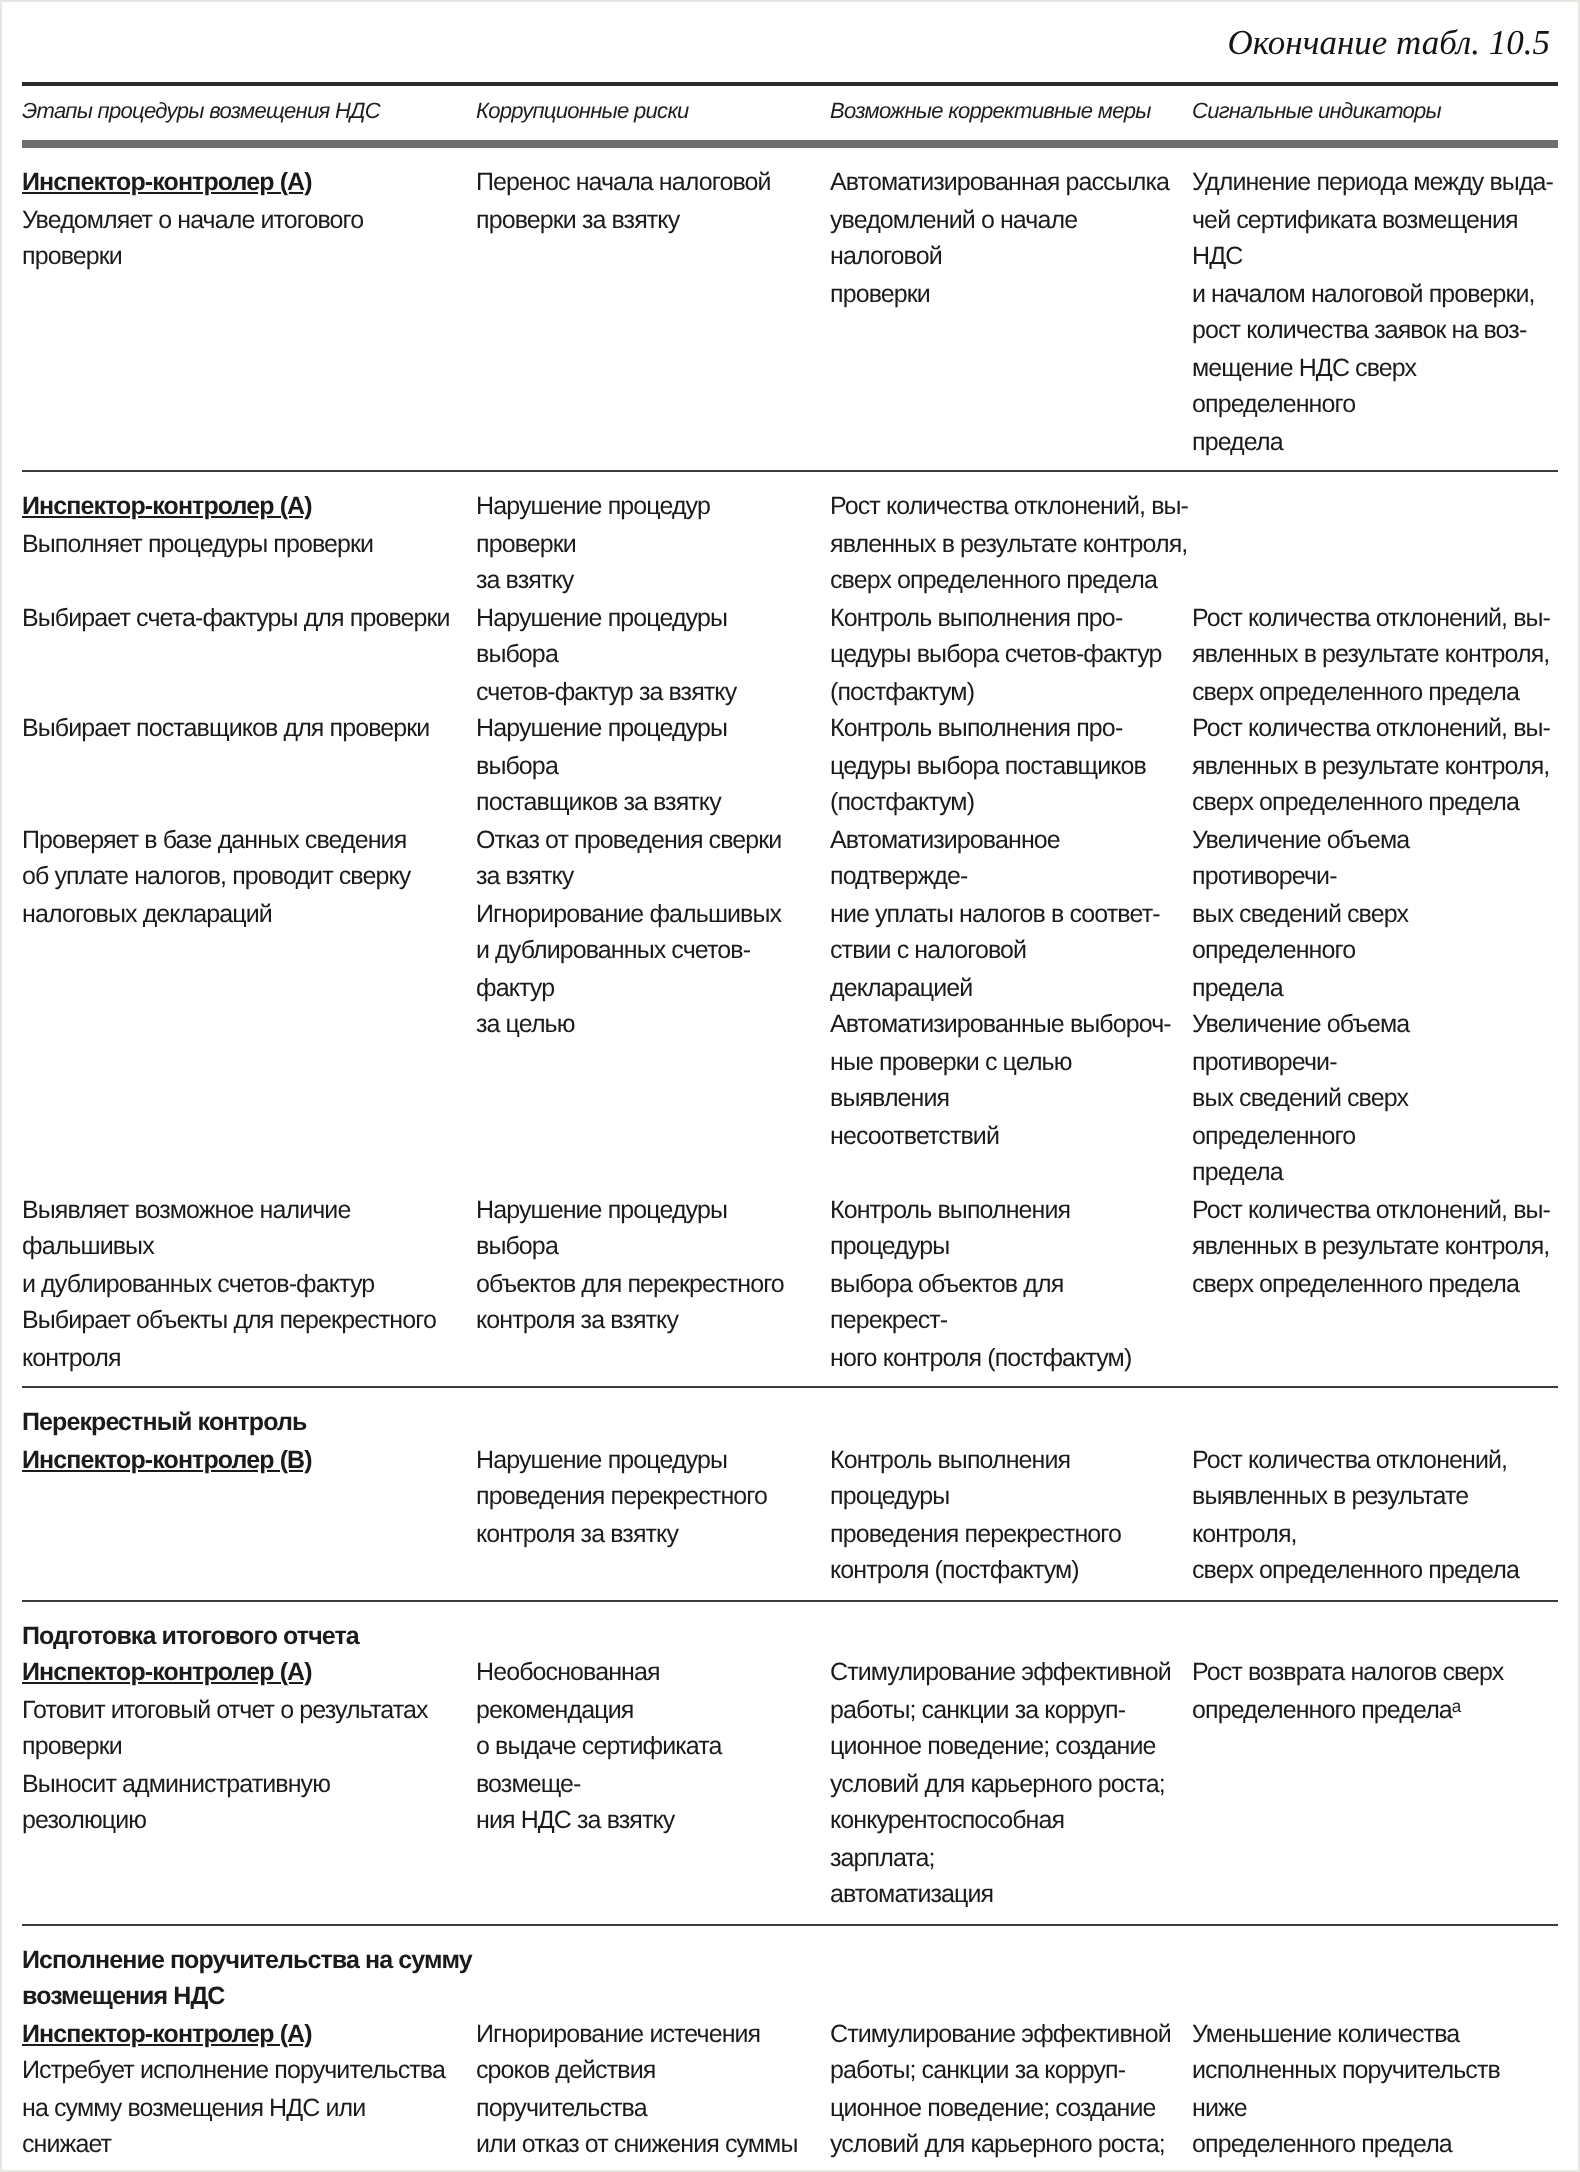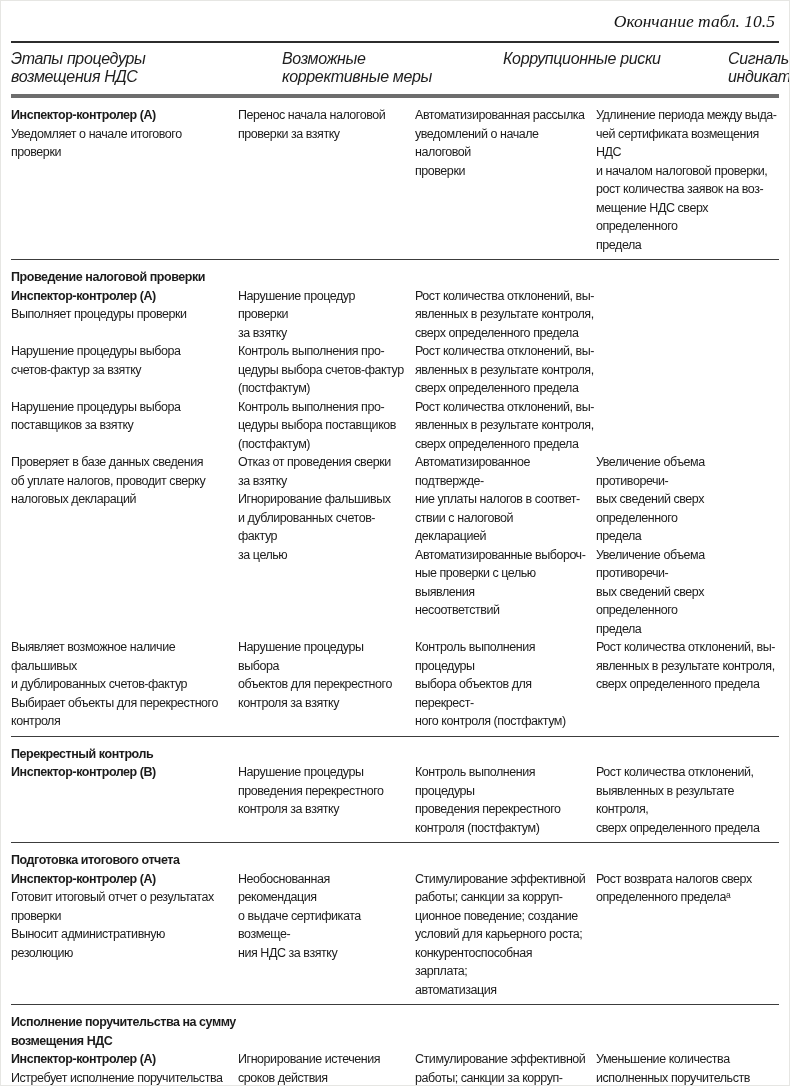--- a/index.html
+++ b/index.html
@@ -23,26 +23,25 @@
     font-style:italic;
     font-size:17.5px;
     padding:4px 4px 9px 0;
     color:#141414;
   }
   .table-wrap { border-top:2px solid #2c2c2c; }
   .thead {
     display:grid;
     grid-template-columns:227px 177px 181px 1fr;
     font-style:italic;
-    font-size:16px;
+    font-size:11px;
     letter-spacing:-0.35px;
     padding:7px 0 8px 0;
     border-bottom:4px solid #6d6d6d;
     color:#1e1e1e;
-    gap:44px;
   }
   .thead > div { padding-right:8px; }
   .tbody {
     font-size:12.5px;
     line-height:18.5px;
     letter-spacing:-0.45px;
   }
   .section {
     padding:8px 0 5px 0;
     border-bottom:1px solid #3c3c3c;
@@ -50,36 +49,36 @@
   .section-title {
     font-weight:bold;
     white-space:pre-line;
   }
   .trow {
     display:grid;
     grid-template-columns:227px 177px 181px 1fr;
   }
   .cell { padding-right:10px; }
   .cell:last-child { padding-right:0; }
-  .actor { font-weight:bold; }
+  .actor { font-weight:bold;text-decoration:underline; }
   .para { white-space:pre-line; }
 </style>
 </head>
 <body>
 
 <div class="page">
 
   <div class="caption">Окончание табл. 10.5</div>
 
   <div class="table-wrap">
 
     <div class="thead">
       <div>Этапы процедуры возмещения НДС</div>
+      <div>Коррупционные риски</div>
       <div>Возможные коррективные меры</div>
-      <div>Коррупционные риски</div>
       <div>Сигнальные индикаторы</div>
     </div>
 
     <div class="tbody" id="tbody">
         <div class="section">
           <div class="trow">
             <div class="cell cell-stage">
               <div class="actor para">Инспектор-контролер (А)</div>
               <div class="para">Уведомляет о начале итогового проверки</div>
             </div>
@@ -96,53 +95,58 @@
               <div class="para">Удлинение периода между выда-
 чей сертификата возмещения НДС
 и началом налоговой проверки,
 рост количества заявок на воз-
 мещение НДС сверх определенного
 предела</div>
             </div>
           </div>
         </div>
         <div class="section">
-          <div class="section-title para">Проведение налоговой проверки</div>
           <div class="trow">
             <div class="cell cell-stage">
               <div class="actor para">Инспектор-контролер (А)</div>
               <div class="para">Выполняет процедуры проверки</div>
             </div>
             <div class="cell cell-risk">
               <div class="para">Нарушение процедур проверки
 за взятку</div>
             </div>
             <div class="cell cell-indicator">
               <div class="para">Рост количества отклонений, вы-
 явленных в результате контроля,
 сверх определенного предела</div>
             </div>
           </div>
           <div class="trow">
+            <div class="cell cell-stage">
+              <div class="para">Выбирает счета-фактуры для проверки</div>
+            </div>
             <div class="cell cell-risk">
               <div class="para">Нарушение процедуры выбора
 счетов-фактур за взятку</div>
             </div>
             <div class="cell cell-measure">
               <div class="para">Контроль выполнения про-
 цедуры выбора счетов-фактур
 (постфактум)</div>
             </div>
             <div class="cell cell-indicator">
               <div class="para">Рост количества отклонений, вы-
 явленных в результате контроля,
 сверх определенного предела</div>
             </div>
           </div>
           <div class="trow">
+            <div class="cell cell-stage">
+              <div class="para">Выбирает поставщиков для проверки</div>
+            </div>
             <div class="cell cell-risk">
               <div class="para">Нарушение процедуры выбора
 поставщиков за взятку</div>
             </div>
             <div class="cell cell-measure">
               <div class="para">Контроль выполнения про-
 цедуры выбора поставщиков
 (постфактум)</div>
             </div>
             <div class="cell cell-indicator">

